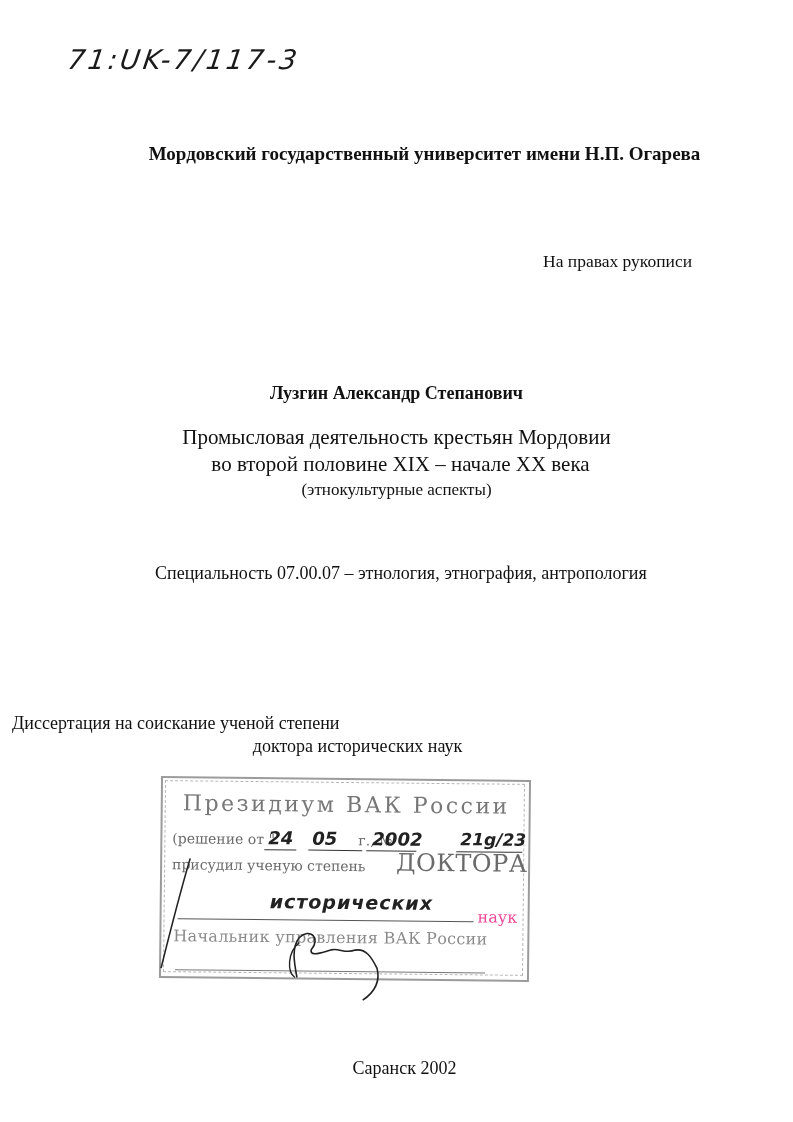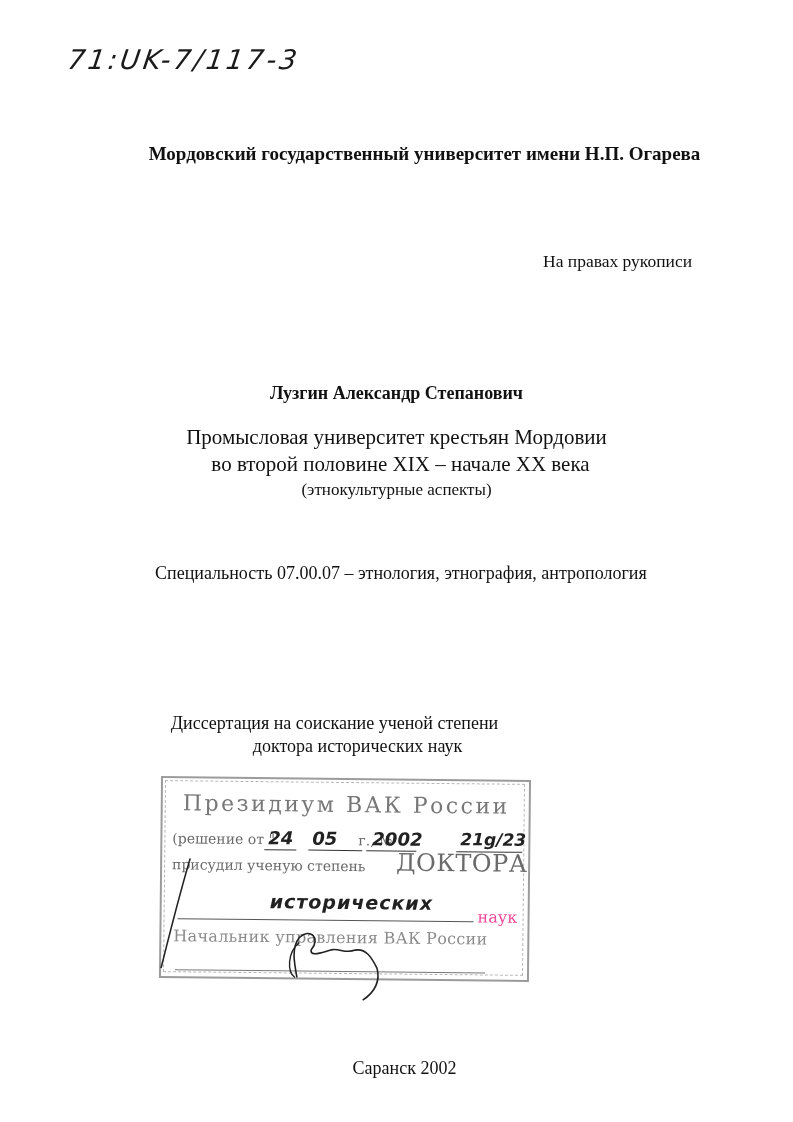--- a/index.html
+++ b/index.html
@@ -12,21 +12,21 @@
     left: 68px; top: 44px; font-family: "DejaVu Sans", sans-serif; font-style: italic;
     font-size: 27px; letter-spacing: 3px; color: #1a1a1a; transform: skewX(-8deg);
   }
   .university { left: 0; width: 793px; text-align: center; top: 143px; font-size: 19px; font-weight: bold; padding-left: 28px; }
   .manuscript { left: 543px; top: 251px; font-size: 17.5px; }
   .author { left: 0; width: 793px; text-align: center; top: 383px; font-size: 18px; font-weight: bold; }
   .title1 { left: 0; width: 793px; text-align: center; top: 425px; font-size: 21px; }
   .title2 { left: 0; width: 793px; text-align: center; top: 452px; font-size: 21px; padding-left: 8px; box-sizing: border-box; }
   .title3 { left: 0; width: 793px; text-align: center; top: 480px; font-size: 17px; }
   .specialty { left: 155px; top: 563px; font-size: 18px; }
-  .diss1 { left: 0; width: 663px; text-align: center; top: 713px; font-size: 18px; padding-left: 6px; box-sizing: border-box; }
+  .diss1 { left: 0; width: 663px; top: 713px; font-size: 18px; padding-left: 12px; box-sizing: border-box; }
   .diss2 { left: 0; width: 709px; text-align: center; top: 736px; font-size: 18px; padding-left: 6px; box-sizing: border-box; }
   .city { left: 0; width: 791px; text-align: center; top: 1058px; font-size: 18px; padding-left: 18px; box-sizing: border-box; }
 
   
   .stamp {
     position: absolute; left: 160px; top: 778px; width: 370px; height: 200px;
     transform: rotate(0.6deg); color: #6a6a6a;
   }
   .stamp-border-outer {
     position: absolute; left: 0; top: 0; width: 366px; height: 198px;
@@ -61,21 +61,21 @@
 <body>
 
 <div class="abs handnote">71:UK-7/117-3</div>
 
 <div class="abs university">Мордовский государственный университет имени Н.П. Огарева</div>
 
 <div class="abs manuscript">На правах рукописи</div>
 
 <div class="abs author">Лузгин Александр Степанович</div>
 
-<div class="abs title1">Промысловая университет крестьян Мордовии</div>
+<div class="abs title1">Промысловая деятельность крестьян Мордовии</div>
 <div class="abs title2">во второй половине XIX – начале XX века</div>
 <div class="abs title3">(этнокультурные аспекты)</div>
 
 <div class="abs specialty">Специальность 07.00.07 – этнология, этнография, антропология</div>
 
 <div class="abs diss1">Диссертация на соискание ученой степени</div>
 <div class="abs diss2">доктора исторических наук</div>
 
 <div class="stamp">
   <div class="stamp-border-outer"></div>

